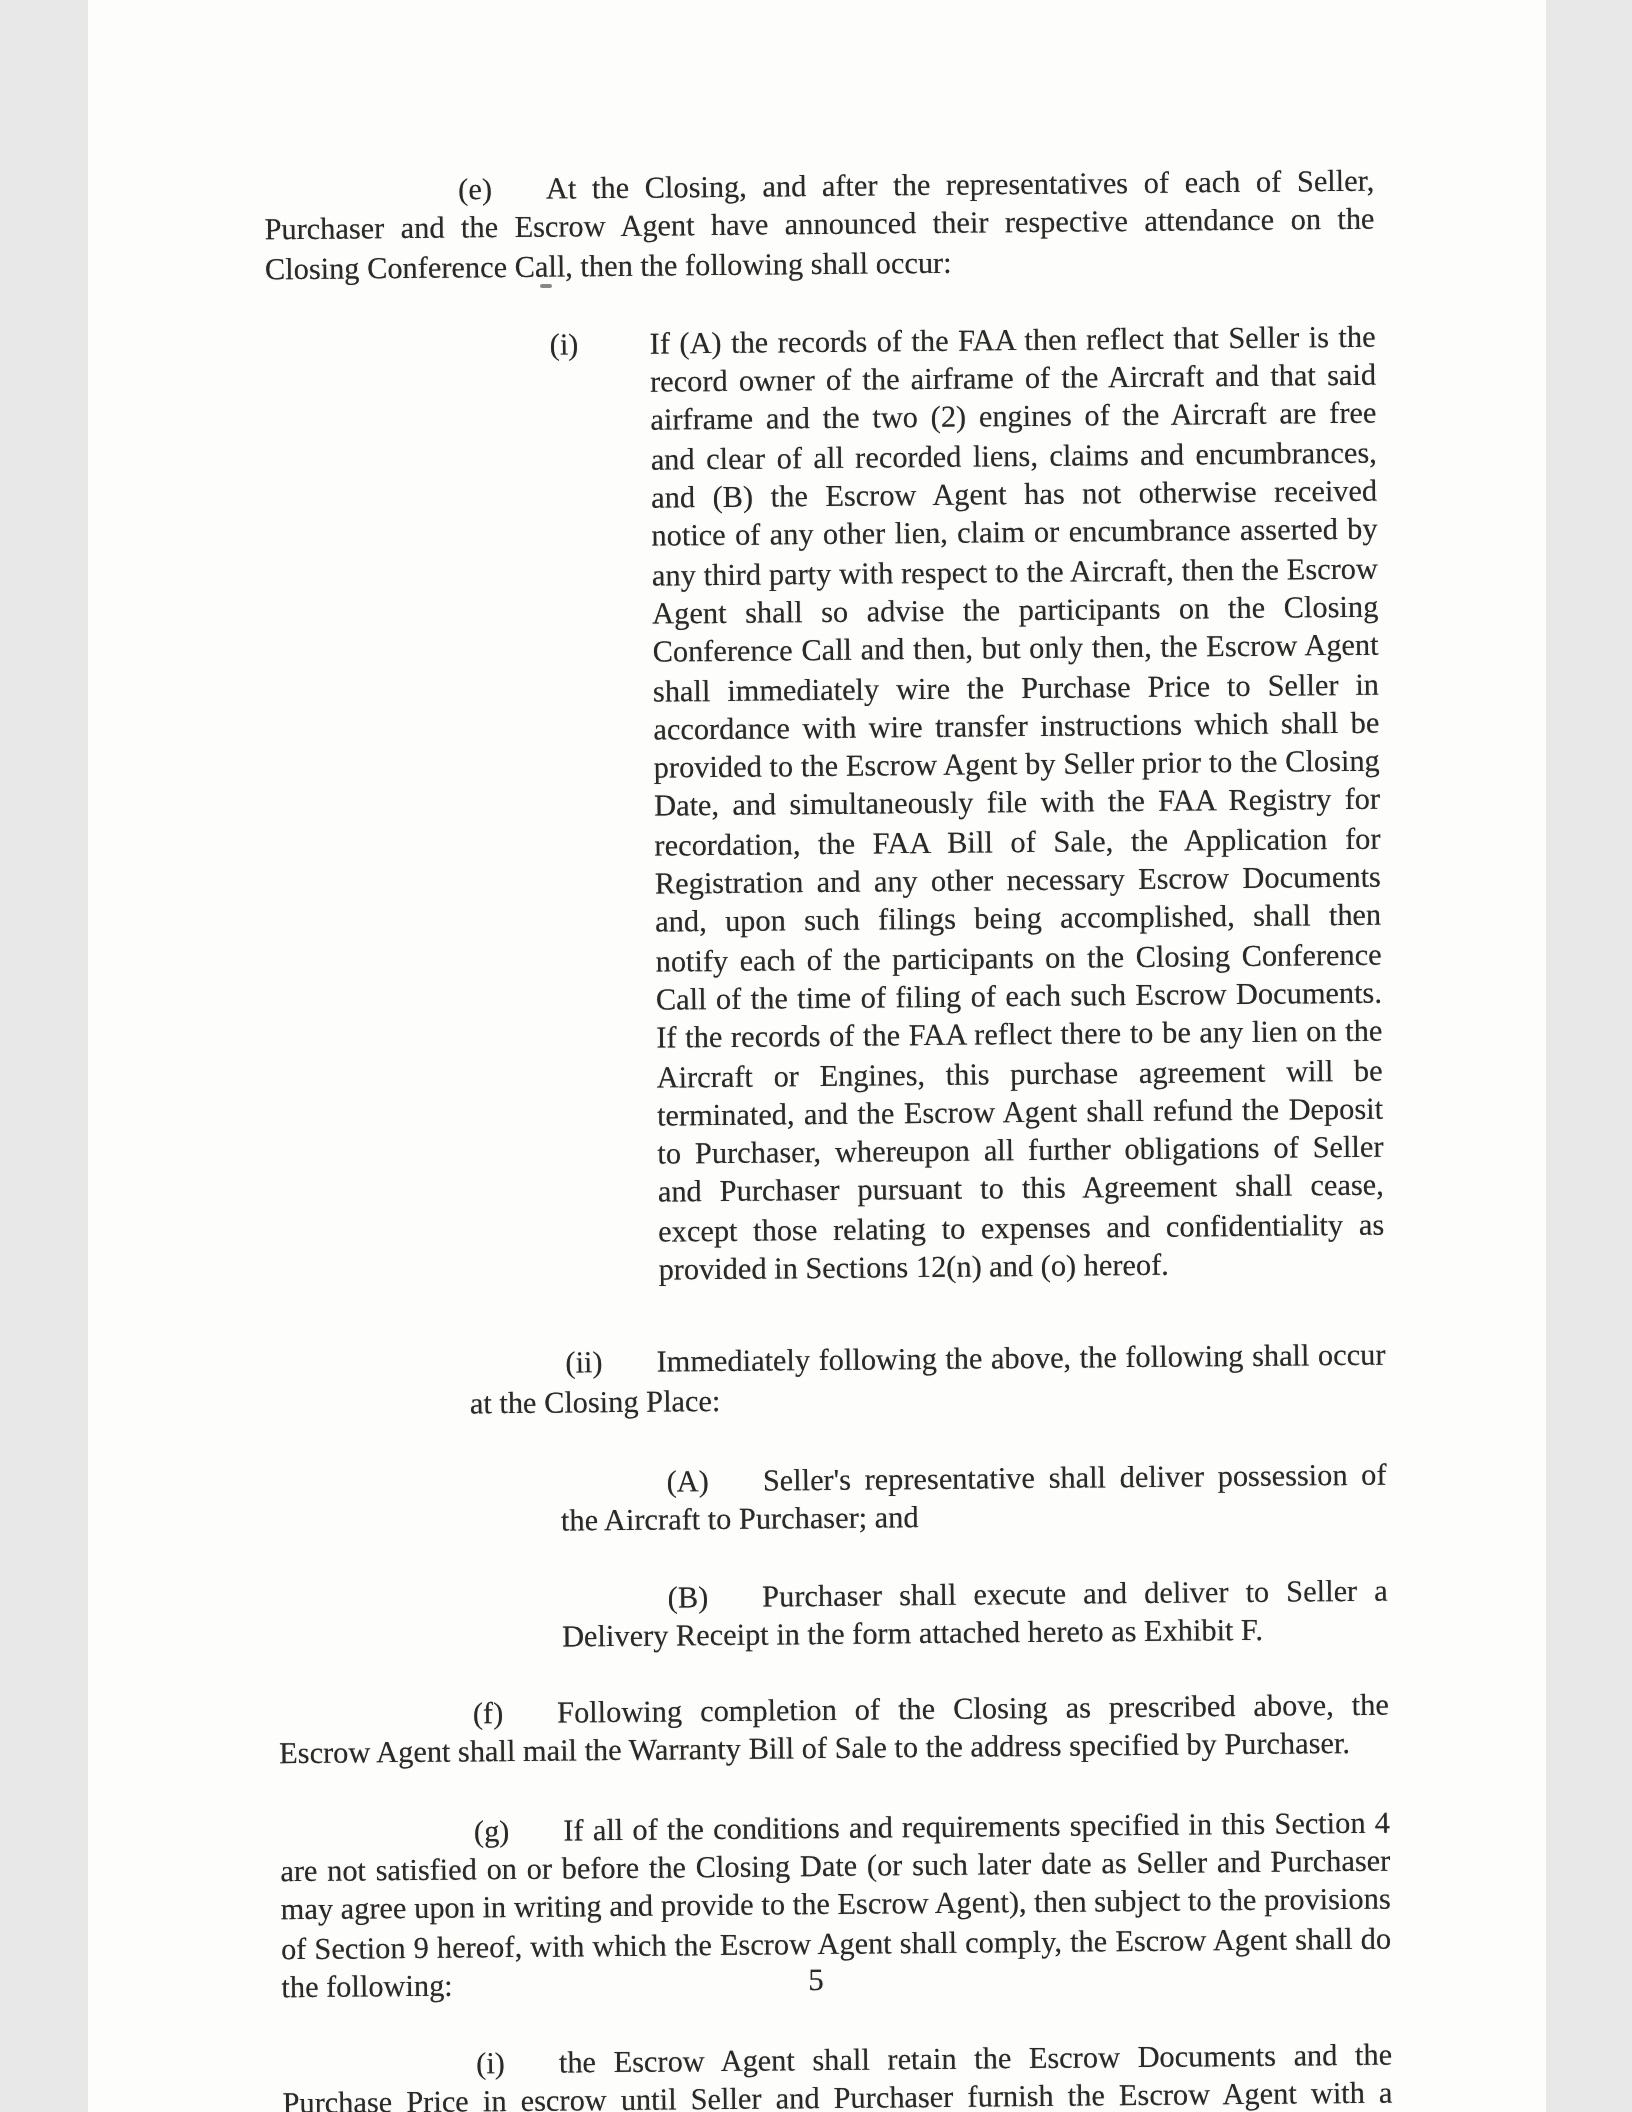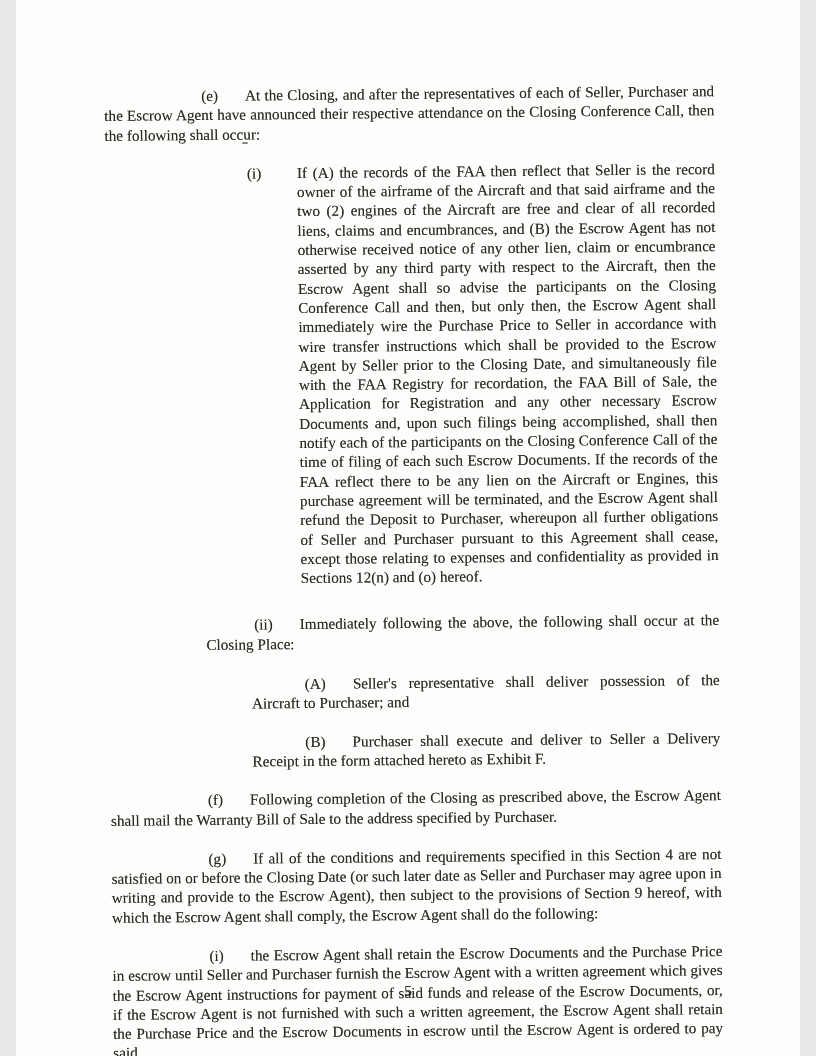--- a/index.html
+++ b/index.html
@@ -2,21 +2,21 @@
 <html><head>
 <meta charset="utf-8">
 <style>
   html, body {
     margin: 0;
     padding: 0;
     background: #e8e8e8;
   }
   .sheet {
     position: relative;
-    width: 784px;
+    width: 729px;
     height: 1056px;
     margin: 0 auto;
     background: #fefefdee;
     background-color: #fdfdfc;
     overflow: hidden;
     font-family: "Liberation Serif", "DejaVu Serif", serif;
     color: #2b2a26;
     text-shadow: 0 0 0.4px rgba(40,38,34,0.55);
   }
   .content {

